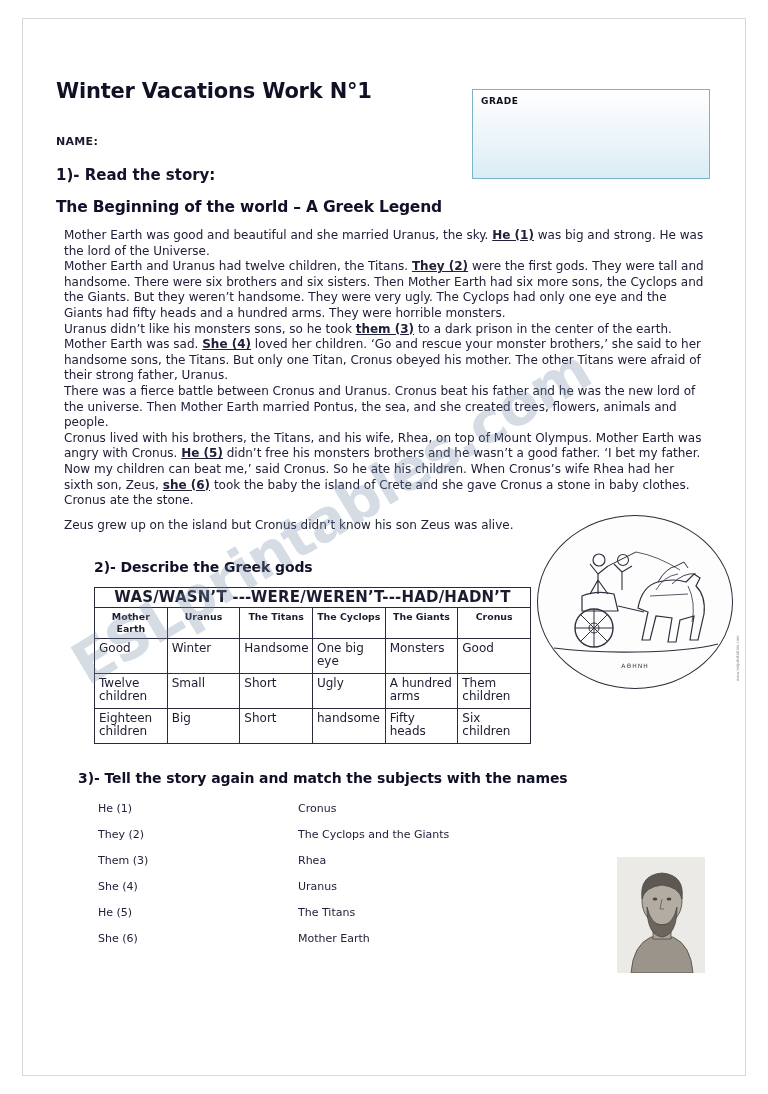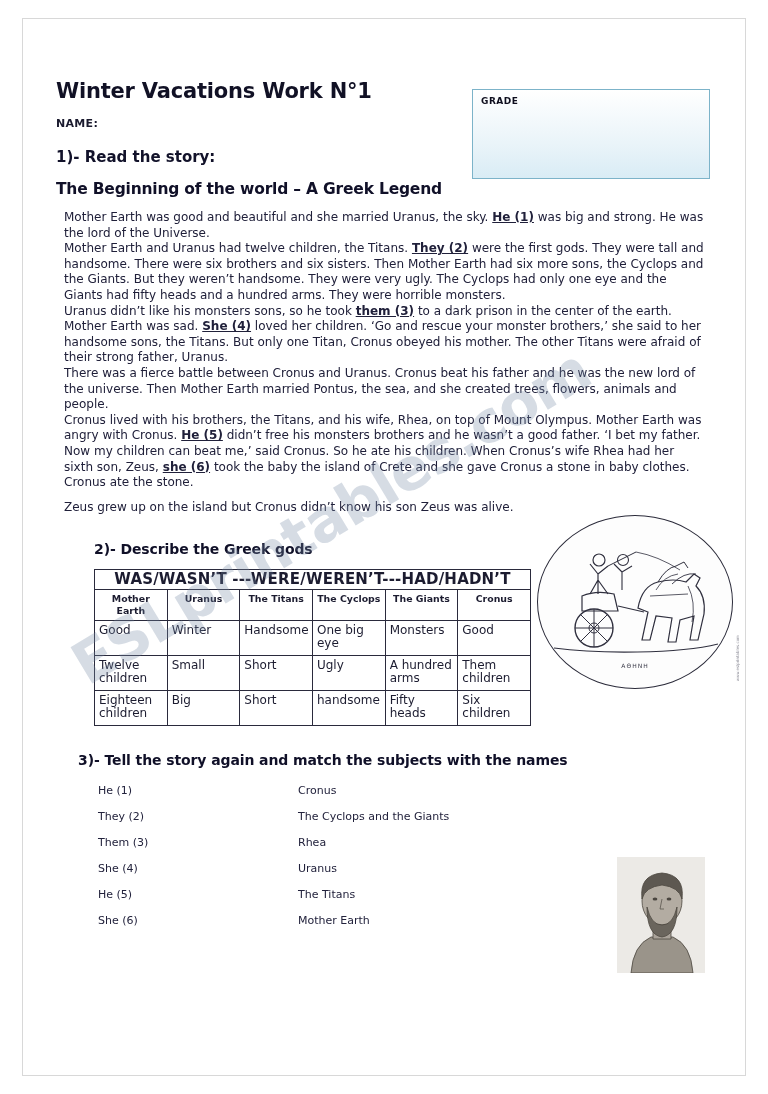--- a/index.html
+++ b/index.html
@@ -31,21 +31,21 @@
     top: 60px;
     width: 662px;
   }
 
   
   .title {
     font-size: 21px;
     font-weight: bold;
     letter-spacing: -0.2px;
     color: #111125;
-    margin: 0 0 14px 0;
+    margin: 0 0 32px 0;
   }
   .name-label {
     font-size: 11px;
     font-weight: bold;
     letter-spacing: 0.3px;
     color: #1a1a2e;
     margin-bottom: 18px;
   }
   .grade-box {
     position: absolute;

